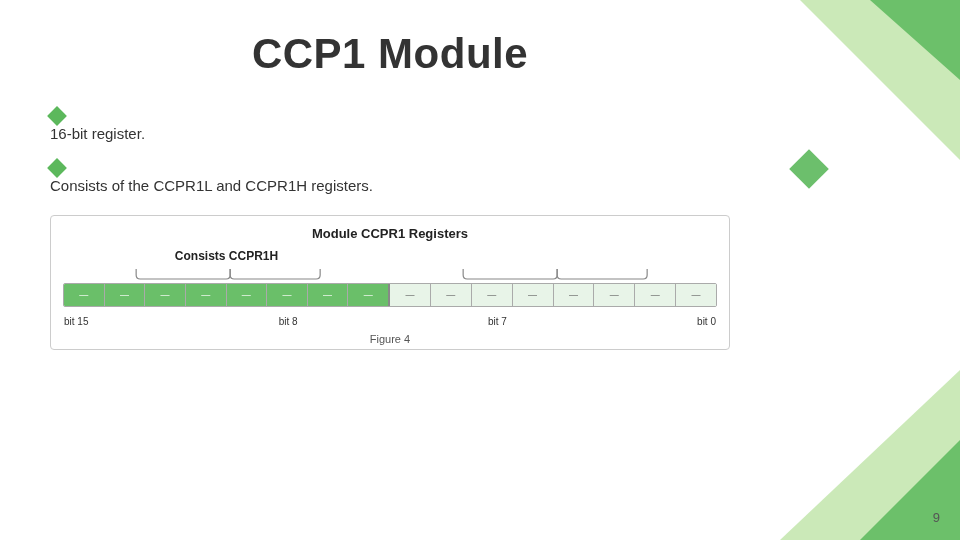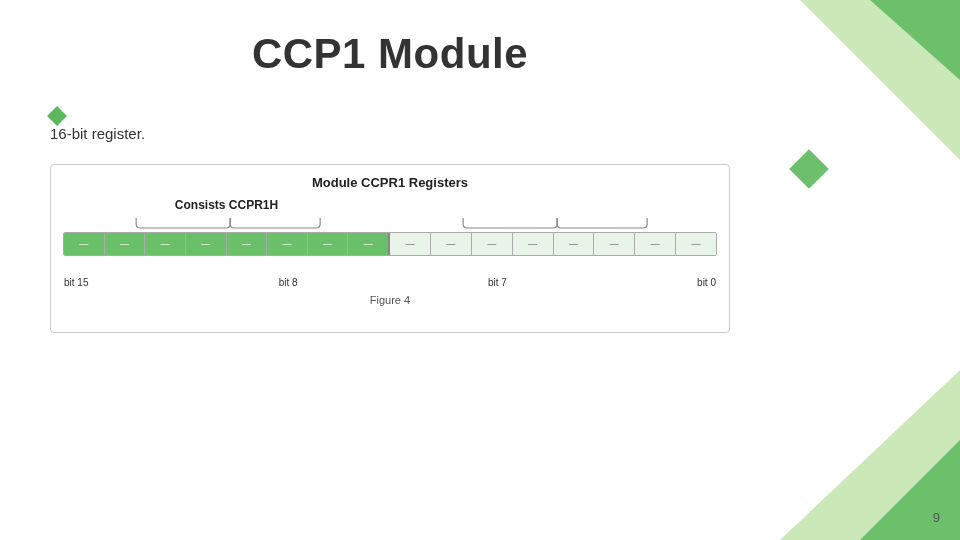--- a/index.html
+++ b/index.html
@@ -78,21 +78,21 @@
 
     .bullet-text {
       flex: 1;
     }
 
     
     .diagram-container {
       margin-top: 16px;
       border: 1px solid #cccccc;
       border-radius: 4px;
-      padding: 10px 12px 26px;
+      padding: 10px 12px 4px;
       background: #fff;
     }
 
     .diagram-title {
       text-align: center;
       font-weight: 700;
       font-size: 13px;
       color: #222;
       margin-bottom: 8px;
     }
@@ -194,21 +194,21 @@
     }
 
     .bit-cell-l:last-child {
       border-right: none;
     }
 
     
     .bit-nums-row {
       display: flex;
       justify-content: space-between;
-      margin-top: 21px;
+      margin-top: 9px;
       padding: 0 1px;
     }
 
     .bit-num {
       font-size: 10px;
       color: #333;
     }
 
     .figure-caption {
       text-align: center;
@@ -255,20 +255,24 @@
   </svg>
 </div>
 
 <div class="main-content">
   <h1 class="page-title">CCP1 Module</h1>
 
   <ul class="bullet-list">
     <li>
       <span class="bullet-diamond"></span>
       <span class="bullet-text">16-bit register.</span>
+    </li>
+    <li>
+      <span class="bullet-diamond"></span>
+      <span class="bullet-text">Consists of the CCPR1L and CCPR1H registers.</span>
     </li>
   </ul>
 
   <div class="diagram-container">
     <div class="diagram-title">Module CCPR1 Registers</div>
 
     <div class="register-labels">
       <div class="reg-label reg-label-h">Consists CCPR1H</div>
     </div>
 

